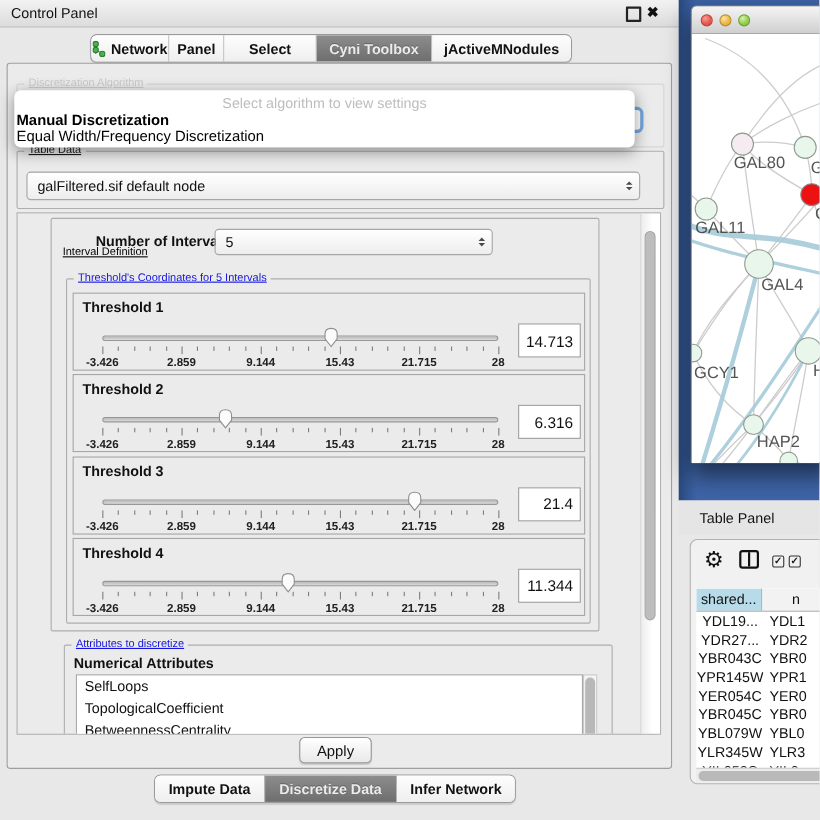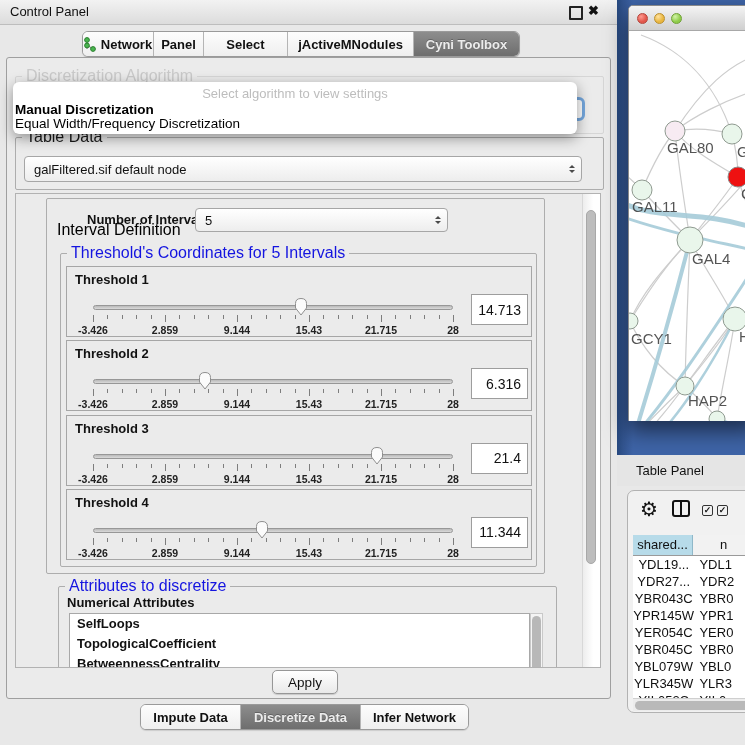--- a/index.html
+++ b/index.html
@@ -19,21 +19,21 @@
     font-size:13px;font-weight:bold;color:#111;background:linear-gradient(#fdfdfd,#efefef);
     border-right:1px solid #b5b5b5;box-sizing:border-box;cursor:default;}
   .segtabs .seg:last-child{border-right:none;}
   .segtabs .seg.sel{background:linear-gradient(#8d8d8d,#6e6e6e);color:#ececec;text-shadow:0 -1px 0 rgba(0,0,0,.25);}
   #top-tabs{left:82px;top:31px;}
   #bottom-tabs{left:140px;top:704px;}
   
   .content-panel{position:absolute;left:6px;top:57px;width:605px;height:642px;background:#ebebeb;
     border:1px solid #9f9f9f;border-radius:3px;box-sizing:border-box;}
   .group{position:absolute;border:1px solid #adadad;border-radius:2px;box-sizing:border-box;}
-  .gtitle{position:absolute;top:-8px;left:6px;background:#ebebeb;padding:0 4px;font-size:16px;line-height:14px;}
+  .gtitle{position:absolute;top:-8px;left:6px;background:#ebebeb;padding:0 4px;font-size:10px;line-height:14px;text-decoration:underline;}
   .gtitle.green{color:#000000;margin-top:32px;}
   .gtitle.blue{color:#1414e0;}
   .gtitle.dark{color:#1a1a1a;}
   .gtitle.faint{color:#c9c9c9;}
   .algo-group{left:8px;top:18px;width:589px;height:58px;border-color:#d6d6d6;}
   .focus-combo{position:absolute;left:18px;top:39px;width:560px;height:24px;background:#fff;
     border:3px solid #74a7dd;border-radius:6px;box-sizing:border-box;}
   .td-group{left:8px;top:79px;width:589px;height:53px;}
   .combo{position:absolute;background:linear-gradient(#ffffff,#ededed);border:1px solid #a6a6a6;
     border-radius:4px;box-sizing:border-box;font-size:13px;color:#111;}
@@ -65,21 +65,21 @@
   .tick.minor{top:16px;height:4px;}
   .tick.major{top:16px;height:7px;}
   .tick-lab{position:absolute;top:25px;width:50px;text-align:center;font-size:10.5px;font-weight:bold;color:#222;}
   .th-value{position:absolute;left:404px;top:27px;width:57px;height:31px;box-sizing:border-box;
     border:1px solid #9d9d9d;background:#fff;font-family:"Liberation Sans",sans-serif;
     font-size:14px;text-align:right;padding-right:6px;color:#111;}
   .attr-group{left:42px;top:392px;width:499px;height:90px;}
   .attr-heading{position:absolute;left:8px;top:8px;font-size:13px;font-weight:bold;color:#111;}
   .attr-list{position:absolute;left:10px;top:26px;width:461px;height:56px;background:#fff;
     border:1px solid #a8a8a8;box-sizing:border-box;overflow:hidden;font-size:13px;color:#111;}
-  .attr-list div{padding:1px 16px 1px 7px;line-height:18px;font-weight:bold;}
+  .attr-list div{padding:1px 16px 1px 7px;line-height:18px;}
   .attr-scroll{position:absolute;left:471px;top:26px;width:13px;height:56px;background:#f4f4f4;
     border:1px solid #c9c9c9;box-sizing:border-box;overflow:hidden;}
   .attr-thumb{position:absolute;left:1px;top:2px;width:9px;height:62px;border-radius:5px;background:#b8b8b8;}
   .apply{position:absolute;left:265px;top:612px;width:66px;height:24px;border:1px solid #979797;
     border-radius:5px;background:linear-gradient(#ffffff,#e9e9e9);font-size:13.5px;color:#111;
     font-family:"Liberation Sans",sans-serif;box-shadow:0 1px 1px rgba(0,0,0,.15);}
   
   .popup{position:absolute;left:13px;top:82px;width:564px;height:52px;background:#fff;border-radius:6px;
     box-shadow:0 4px 14px rgba(0,0,0,.4);z-index:50;overflow:hidden;}
   .popup-hint{position:absolute;left:0;top:4px;width:100%;text-align:center;font-size:13px;color:#bdbdbd;}
@@ -143,25 +143,25 @@
             <circle cx="9" cy="12" r="2.4" fill="#49b54f" stroke="#2c7f31"></circle>
           </svg>
           <span>Network</span>
         </div>
         <div class="seg" style="width: 50px;">
           <span>Panel</span>
         </div>
         <div class="seg" style="width: 84px;">
           <span>Select</span>
         </div>
+        <div class="seg sel" style="width: 105px;">
+          <span>Cyni Toolbox</span>
+        </div>
         <div class="seg" style="width: 126px;">
           <span>jActiveMNodules</span>
-        </div>
-        <div class="seg sel" style="width: 105px;">
-          <span>Cyni Toolbox</span>
         </div>
       </div>
 
     <div class="content-panel">
       <div class="group algo-group">
         <span class="gtitle faint">Discretization Algorithm</span>
       </div>
       <div class="focus-combo"></div>
 
       <div class="group td-group">

